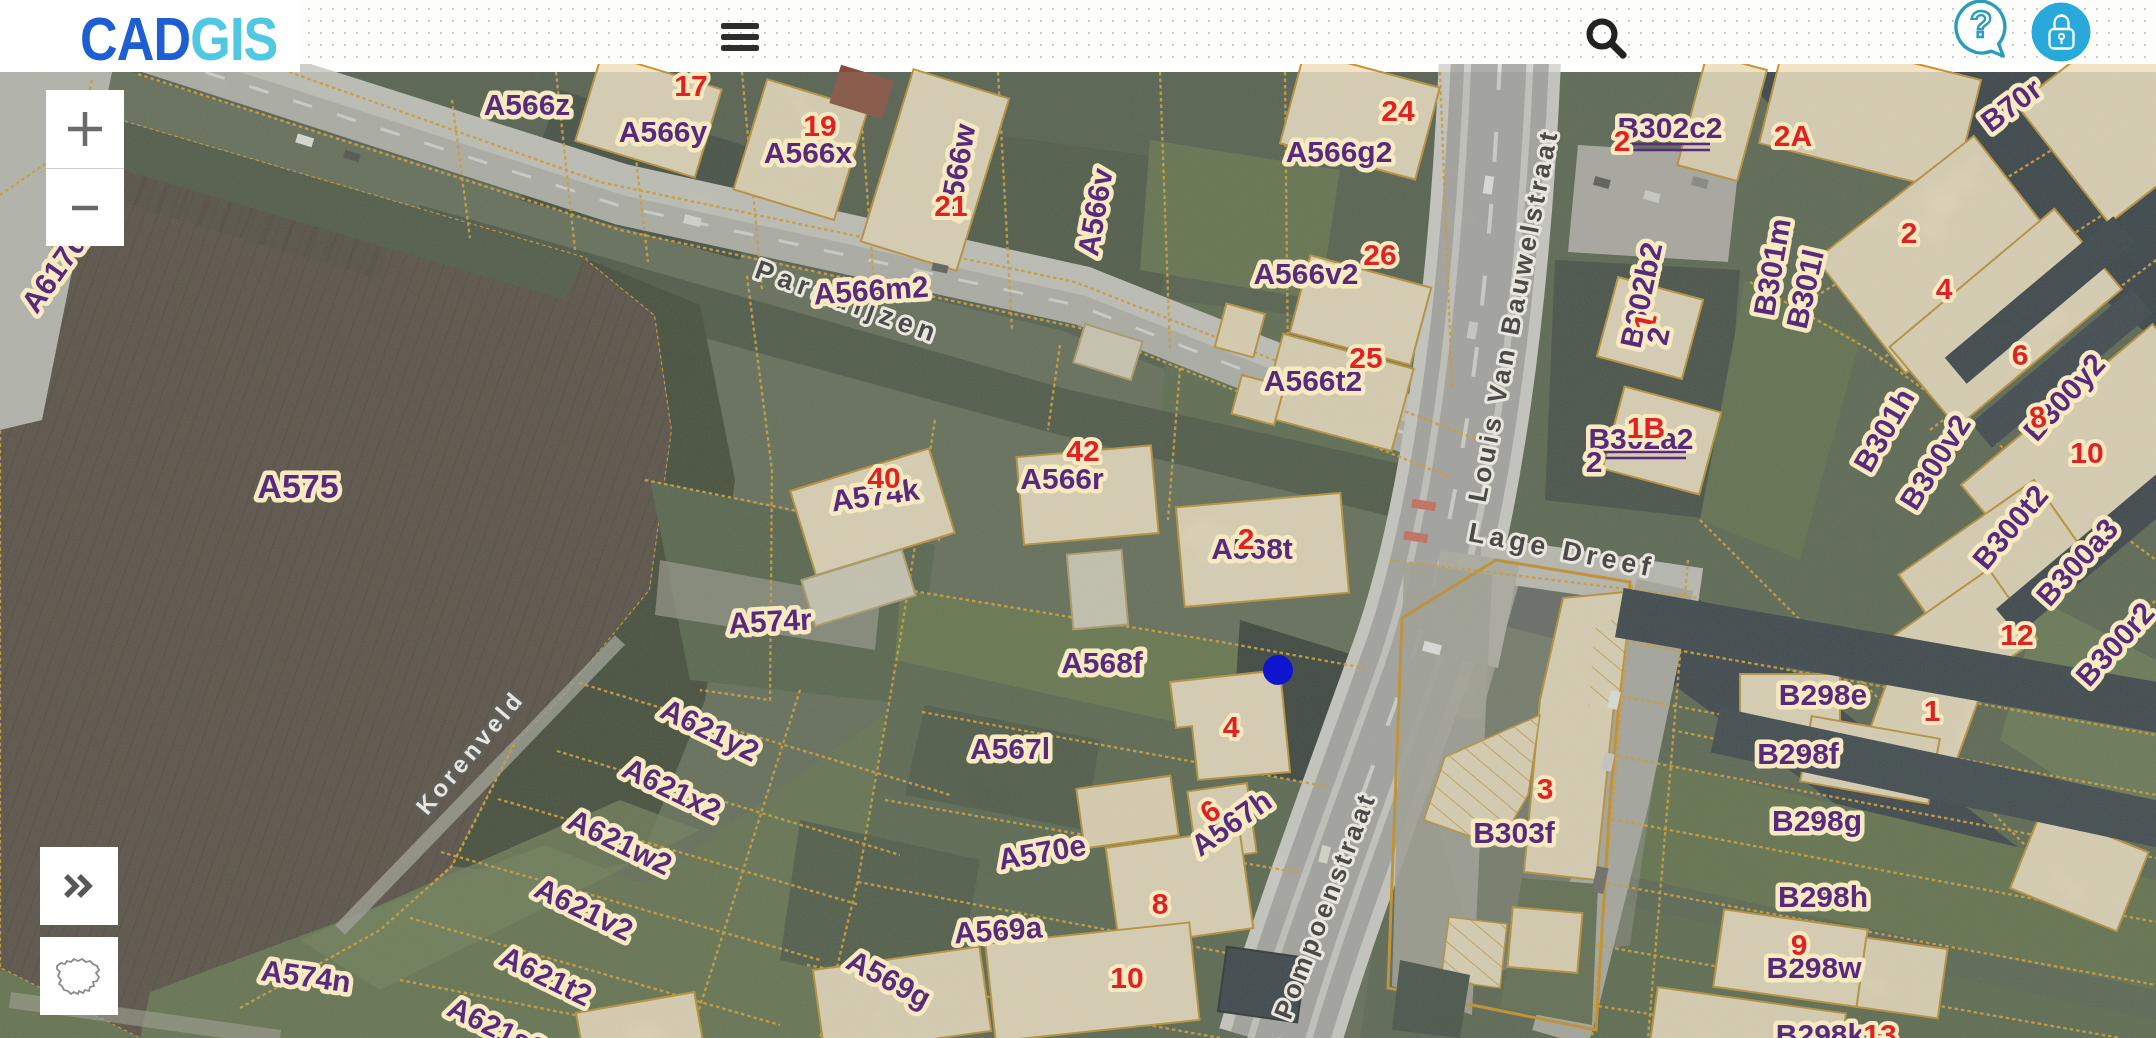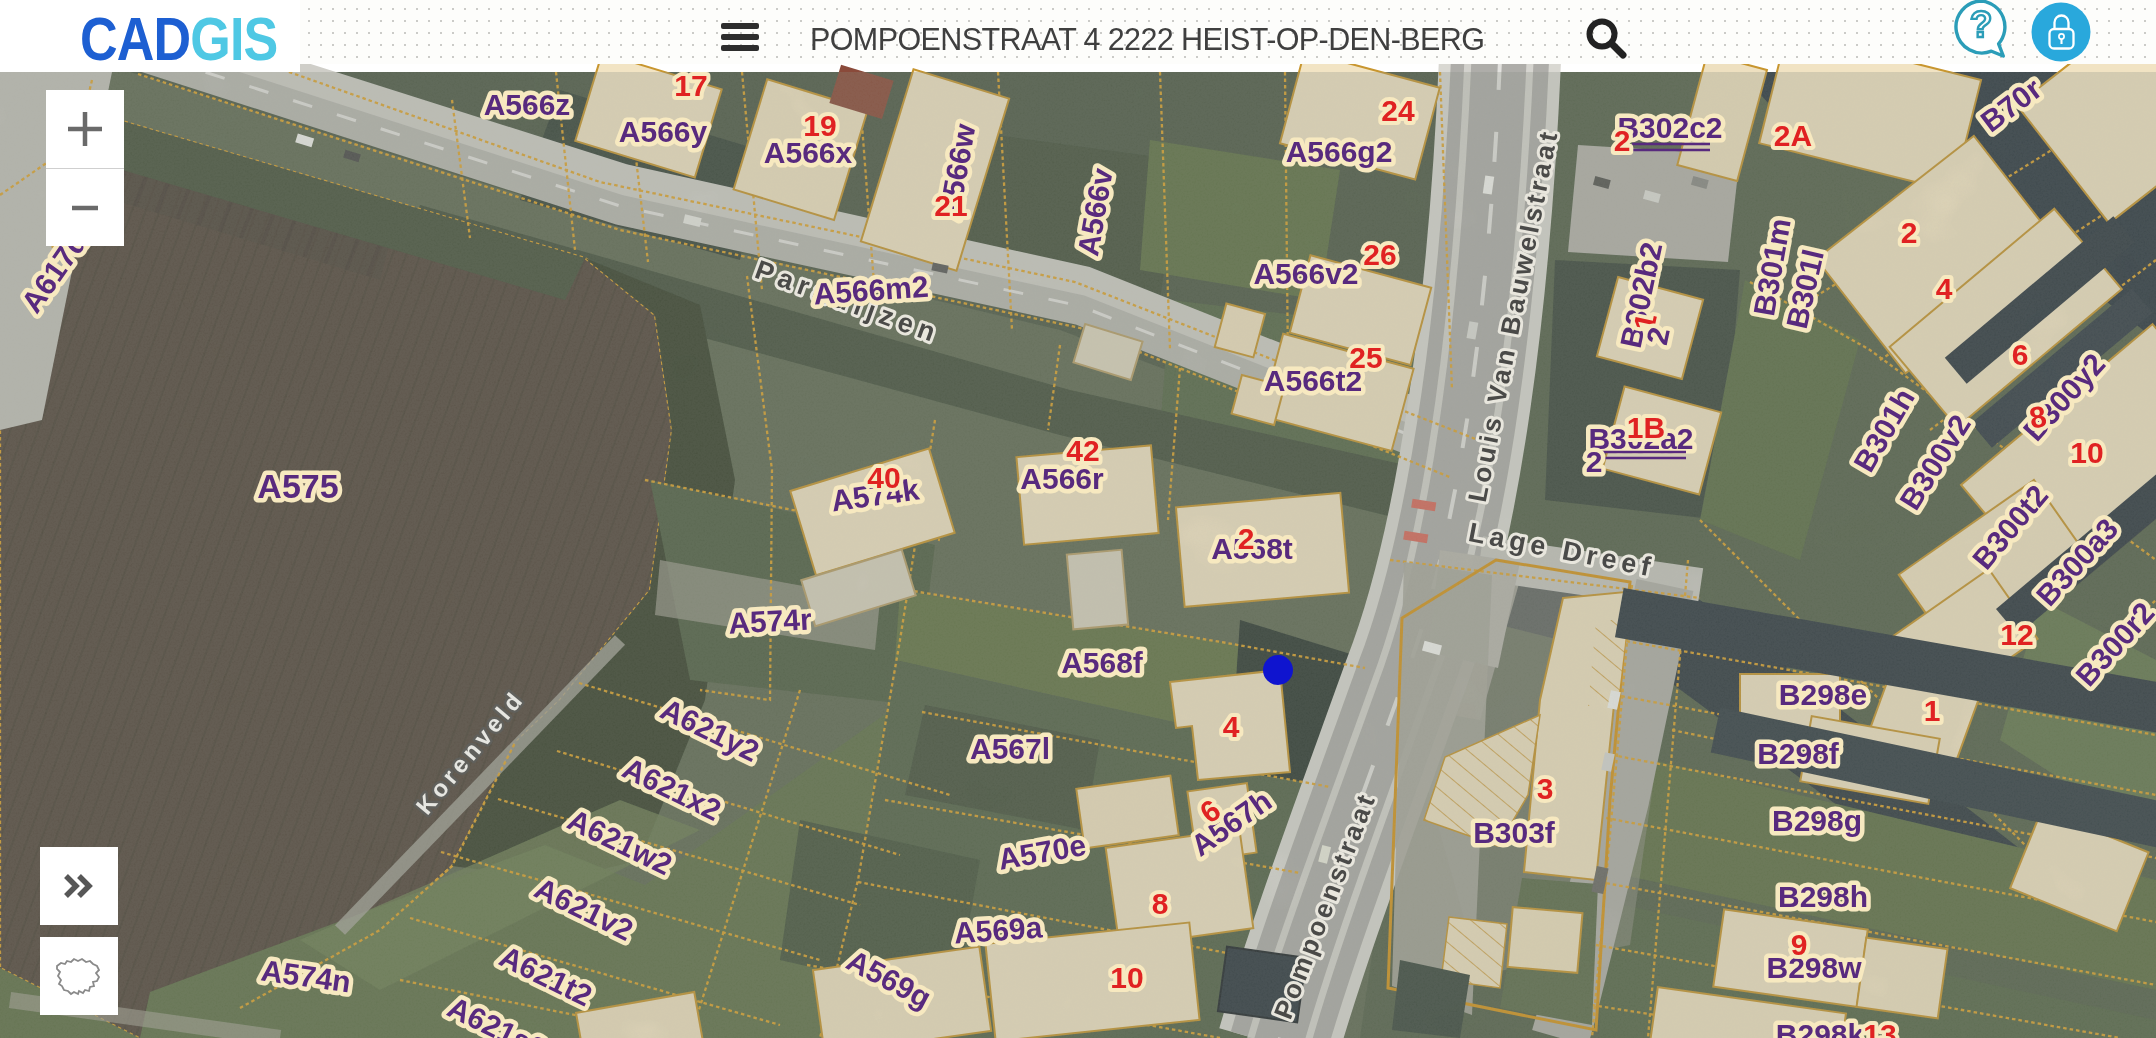--- a/index.html
+++ b/index.html
@@ -394,21 +394,20 @@
   <div id="logowrap"></div>
 
   <div id="logo"><span class="cad">CAD</span><span class="gis">GIS</span></div>
 
   <div id="burger">
         <div></div>
         <div></div>
         <div></div>
       </div>
 
-  <div id="title">POMPOENSTRAAT 4 2222 HEIST-OP-DEN-BERG</div>
 
   <svg style="position:absolute;left:1583px;top:15px" width="46" height="46" viewBox="0 0 46 46">
     <circle cx="19" cy="19" r="12.5" fill="none" stroke="#222" stroke-width="6"></circle>
     <line x1="28.5" y1="28.5" x2="40" y2="40" stroke="#222" stroke-width="7" stroke-linecap="round"></line>
   </svg>
 
   <svg style="position:absolute;left:1951px;top:-3px" width="62" height="62" viewBox="0 0 62 62">
     <path d="M31 4 a26 26 0 1 0 9.5 50.2 l11.8 4.8 -4.7 -12.2 a26 26 0 0 0 -16.6 -42.8 z" fill="#fff" stroke="#2b9db8" stroke-width="3.4" stroke-linejoin="round"></path>
     <text x="30" y="40" font-size="37" font-weight="bold" fill="#fff" stroke="#2b9db8" stroke-width="2.4" text-anchor="middle" font-family="'Liberation Sans',sans-serif">?</text>
   </svg>

